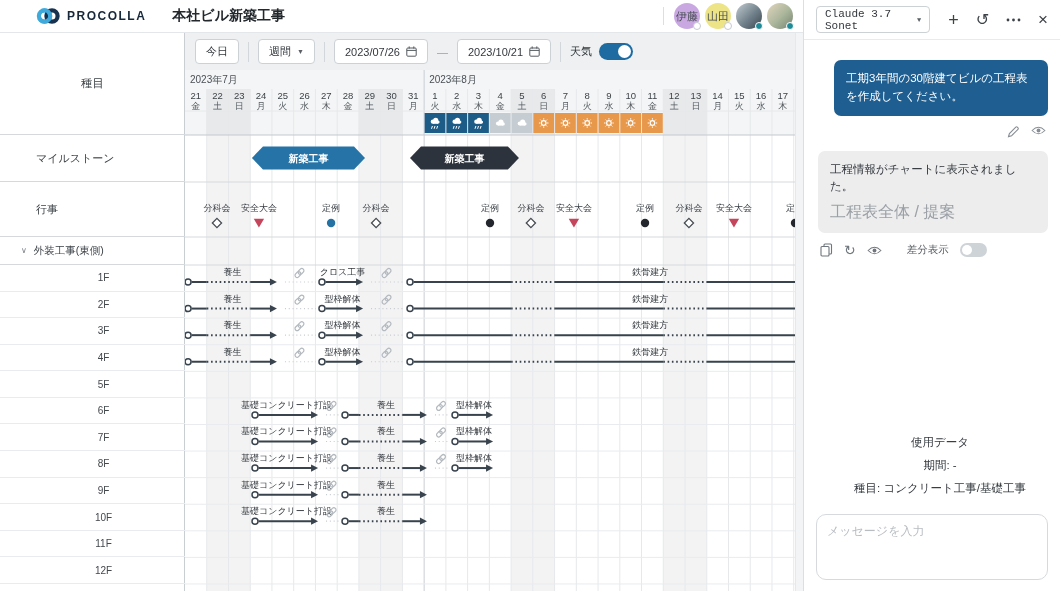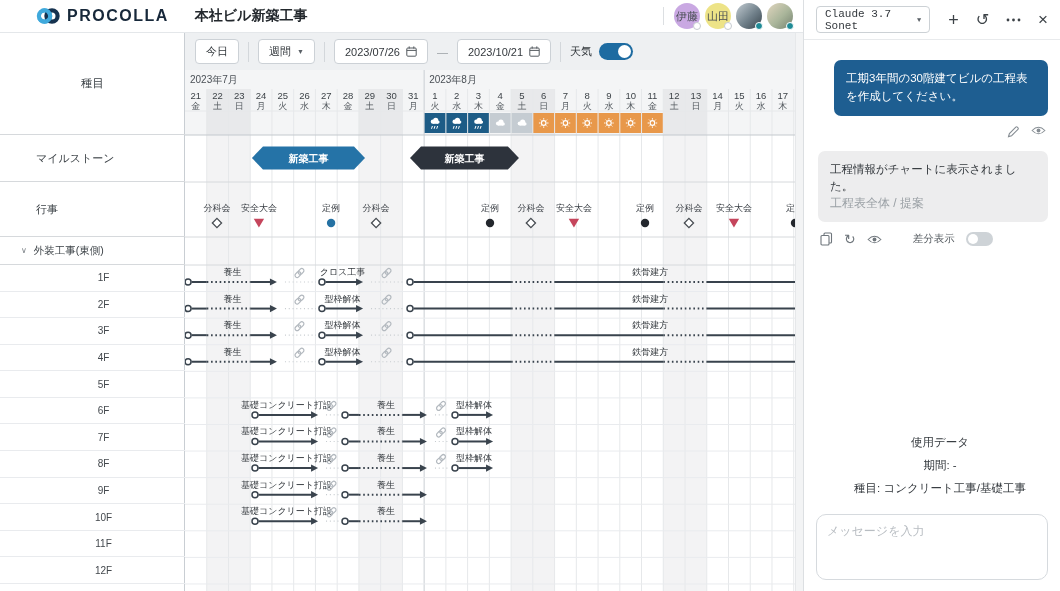--- a/index.html
+++ b/index.html
@@ -4,21 +4,21 @@
 <style>
   * { box-sizing: border-box; margin: 0; padding: 0; }
   html,body { width:1060px; height:591px; overflow:hidden; background:#fff;
     font-family:"Liberation Sans","DejaVu Sans",sans-serif; }
   #stage { position:relative; width:1060px; height:591px; background:#fff; }
 
   
   .app-header { position:absolute; left:0; top:0; width:803px; height:33px; background:#fff;
     border-bottom:1px solid #e4e7ea; display:flex; align-items:center; z-index:6; }
   .logo-wrap { display:flex; align-items:center; gap:7px; padding-left:36px; }
-  .logo-text { font-size:16px; font-weight:800; letter-spacing:1.5px; color:#17283a; }
+  .logo-text { font-size:12px; font-weight:800; letter-spacing:1.5px; color:#17283a; }
   .app-title { font-size:14px; font-weight:700; color:#23282d; margin-left:26px; }
   .member-area { margin-left:auto; display:flex; align-items:center; padding-right:10px; }
   .member-divider { width:1px; height:18px; background:#dcdfe2; margin-right:10px; }
   .avatars { display:flex; gap:5px; }
   .avatar { position:relative; width:26px; height:26px; border-radius:50%;
     display:flex; align-items:center; justify-content:center;
     font-size:11px; color:#474c52; flex:0 0 auto; cursor:pointer; }
   .avatar.photo-1 { background:linear-gradient(135deg,#c3ccd2 0%,#70808a 55%,#39454d 100%); }
   .avatar.photo-2 { background:linear-gradient(135deg,#e2d6bf 0%,#a9b59a 55%,#75816f 100%); }
   .status-dot { position:absolute; right:-1px; bottom:-1px; width:8px; height:8px; border-radius:50%;
@@ -74,23 +74,23 @@
     display:flex; align-items:center; padding:0 8px; font-size:11px; color:#33383d; cursor:pointer;font-family:Liberation Mono, monospace; }
   .model-select .chev { margin-left:auto; font-size:7px; color:#5a6066; }
   .ph-icons { margin-left:auto; display:flex; align-items:center; gap:17px; }
   .ph-icon { color:#3c4247; cursor:pointer; line-height:1; }
   .chat-scroll { flex:1; position:relative; }
   .bubble-user { margin:20px 12px 0 30px; background:#1e5e91; color:#fff; border-radius:7px;
     padding:10px 12px; font-size:11.5px; line-height:1.55; }
   .msg-actions-r { display:flex; justify-content:flex-end; gap:11px; margin:9px 14px 0 0; color:#868d93; }
   .bubble-ai { margin:13px 12px 0 14px; background:#ededee; border-radius:7px; padding:10px 12px; }
   .bubble-ai .txt { font-size:11.5px; color:#33383d; line-height:1.5; }
-  .bubble-ai .meta { font-size:12px; color:#9aa0a5; }
+  .bubble-ai .meta { font-size:16px; color:#9aa0a5; margin-top:7px; }
   .msg-actions-l { display:flex; align-items:center; gap:11px; margin:9px 0 0 16px; color:#6f767c; }
-  .diff-label { font-size:10.5px; color:#555b60; margin-left:20px;text-align:right; }
+  .diff-label { font-size:10.5px; color:#555b60; margin-left:14px;text-align:right; }
   .panel-info { padding:0 0 0 16px; font-size:11.5px; color:#33383d; }
   .panel-info .row { margin-bottom:8px;text-align:center; }
   .input-card { margin:10px 12px 11px 12px; height:66px; border:1px solid #d6dade; border-radius:10px;
     padding:9px 10px 8px 10px; display:flex; flex-direction:column; }
   .input-field { border:none; outline:none; font-size:12px; color:#33383d; width:100%;
     font-family:"Liberation Sans","DejaVu Sans",sans-serif; }
   .input-field::placeholder { color:#b8bdc2; }
   .input-bottom { margin-top:auto; display:flex; align-items:center; }
   .send-btns { margin-left:auto; display:flex; gap:8px; }
   .btn-outline { display:inline-flex; align-items:center; gap:5px; border:1px solid #2573a7;

